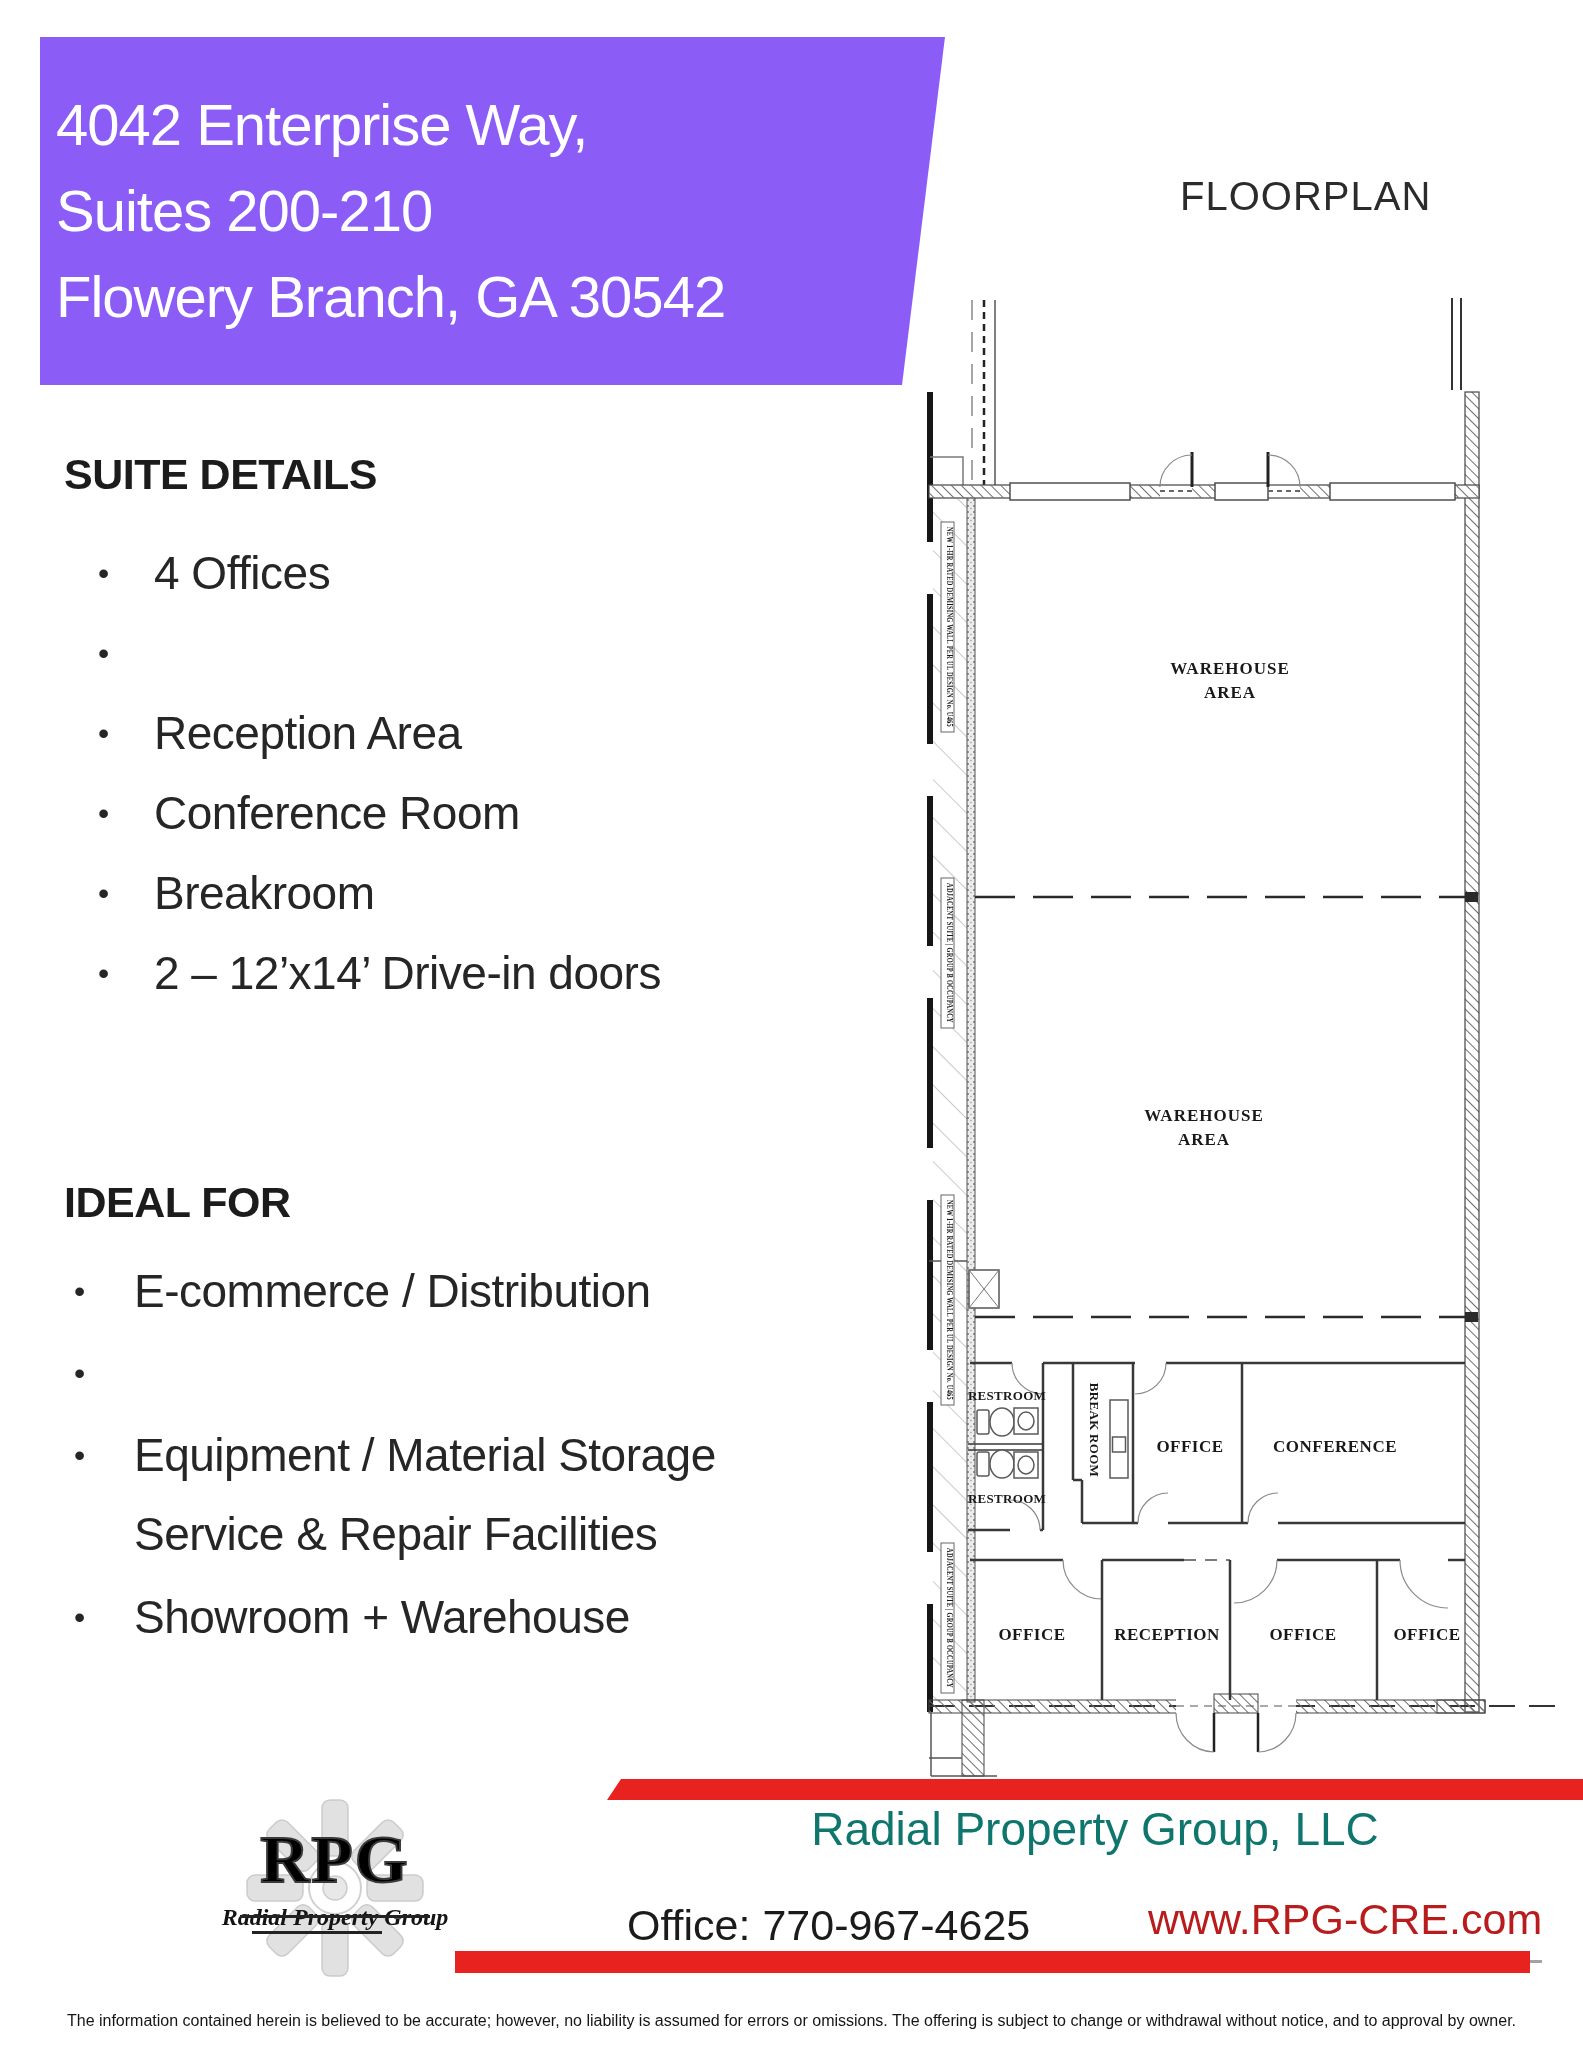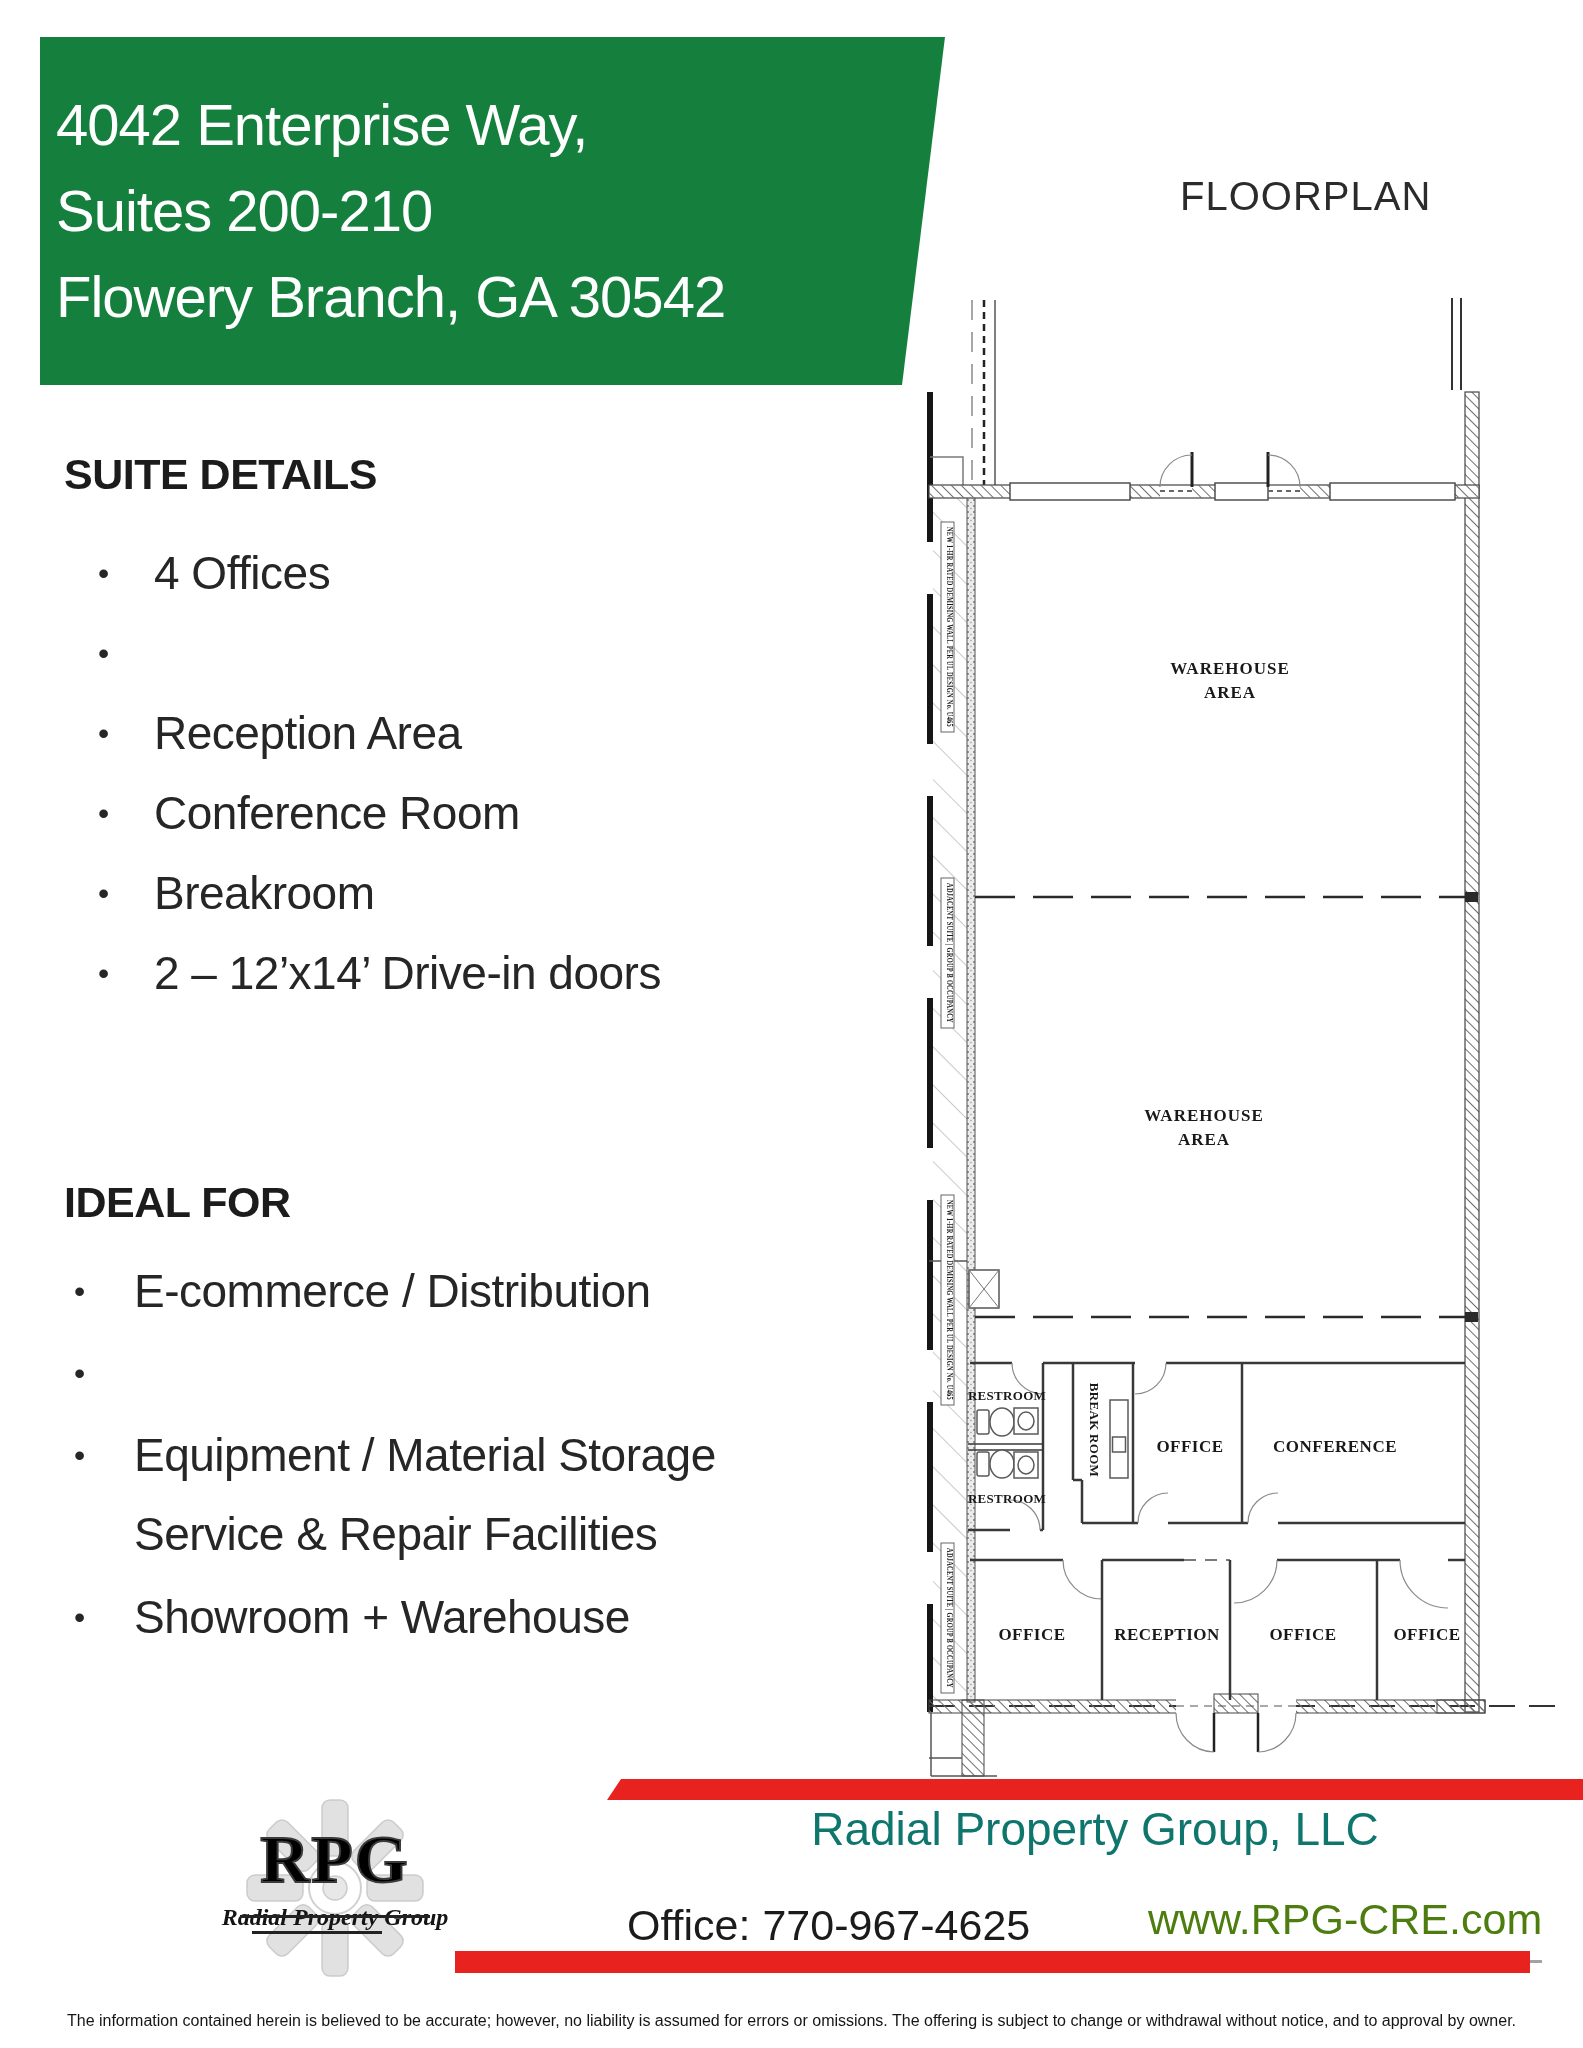--- a/index.html
+++ b/index.html
@@ -2,21 +2,21 @@
 <html><head>
 <meta charset="utf-8">
 <style>
   html,body{margin:0;padding:0;background:#ffffff;}
   .page{
     position:relative;width:1583px;height:2048px;background:#ffffff;overflow:hidden;
     font-family:"Liberation Sans","DejaVu Sans",sans-serif;color:#1c1c1c;
   }
   
   .banner{
-    position:absolute;left:40px;top:37px;width:905px;height:348px;background:#15803d;
+    position:absolute;left:40px;top:37px;width:905px;height:348px;background:#8b5cf6;
     clip-path:polygon(0 0,100% 0,calc(100% - 43px) 100%,0 100%);
   }
   .banner-text{padding:45px 0 0 16px;color:#ffffff;font-size:58px;line-height:86px;letter-spacing:-1px;font-weight:400;}
   .floorplan-heading{
     position:absolute;left:1180px;top:174px;font-size:40px;letter-spacing:1px;color:#2b2b2b;font-weight:400;
   }
   
   .section-heading{position:absolute;font-size:43px;font-weight:700;color:#1c1c1c;letter-spacing:-0.5px;}
   .suite-heading{left:64px;top:450px;}
   .ideal-heading{left:64px;top:1178px;}
@@ -36,21 +36,21 @@
   .plan-label-lg{font-size:17px;letter-spacing:1px;}
   .plan-label-md{font-size:17px;letter-spacing:0.5px;}
   .plan-label-sm{font-size:13px;letter-spacing:0.3px;}
   .plan-note{font-size:7.5px;font-weight:400;letter-spacing:0.3px;fill:#444;}
   
   .bar-top{position:absolute;left:607px;top:1779px;width:976px;height:21px;background:#e8221f;
     clip-path:polygon(14px 0,100% 0,100% 100%,0 100%);}
   .bar-bottom{position:absolute;left:455px;top:1951px;width:1075px;height:22px;background:#e8221f;}
   .company-name{position:absolute;left:640px;top:1802px;width:910px;text-align:center;font-size:46px;color:#0f766e;}
   .office-phone{position:absolute;left:627px;top:1901px;font-size:43px;color:#1b1b1b;}
-  .website-link{position:absolute;left:1148px;top:1895px;font-size:43px;color:#4d7c0f;border-bottom:3px solid #a3a3a3;padding-bottom:16px;cursor:pointer;}
+  .website-link{position:absolute;left:1148px;top:1895px;font-size:43px;color:#b91c1c;border-bottom:3px solid #a3a3a3;padding-bottom:16px;cursor:pointer;}
   .disclaimer{position:absolute;left:0;top:2012px;width:100%;text-align:center;font-size:16px;color:#151515;}
   
   .logo{position:absolute;left:225px;top:1798px;width:220px;height:190px;}
   .logo-gear{position:absolute;left:5px;top:0px;}
   .logo-acronym{
     position:absolute;left:0;top:22px;width:220px;text-align:center;
     font-family:"Liberation Serif","DejaVu Serif",serif;font-weight:700;font-size:68px;letter-spacing:2px;
     color:#000000;-webkit-text-stroke:2px #3a3a3a;
   }
   .logo-name{

